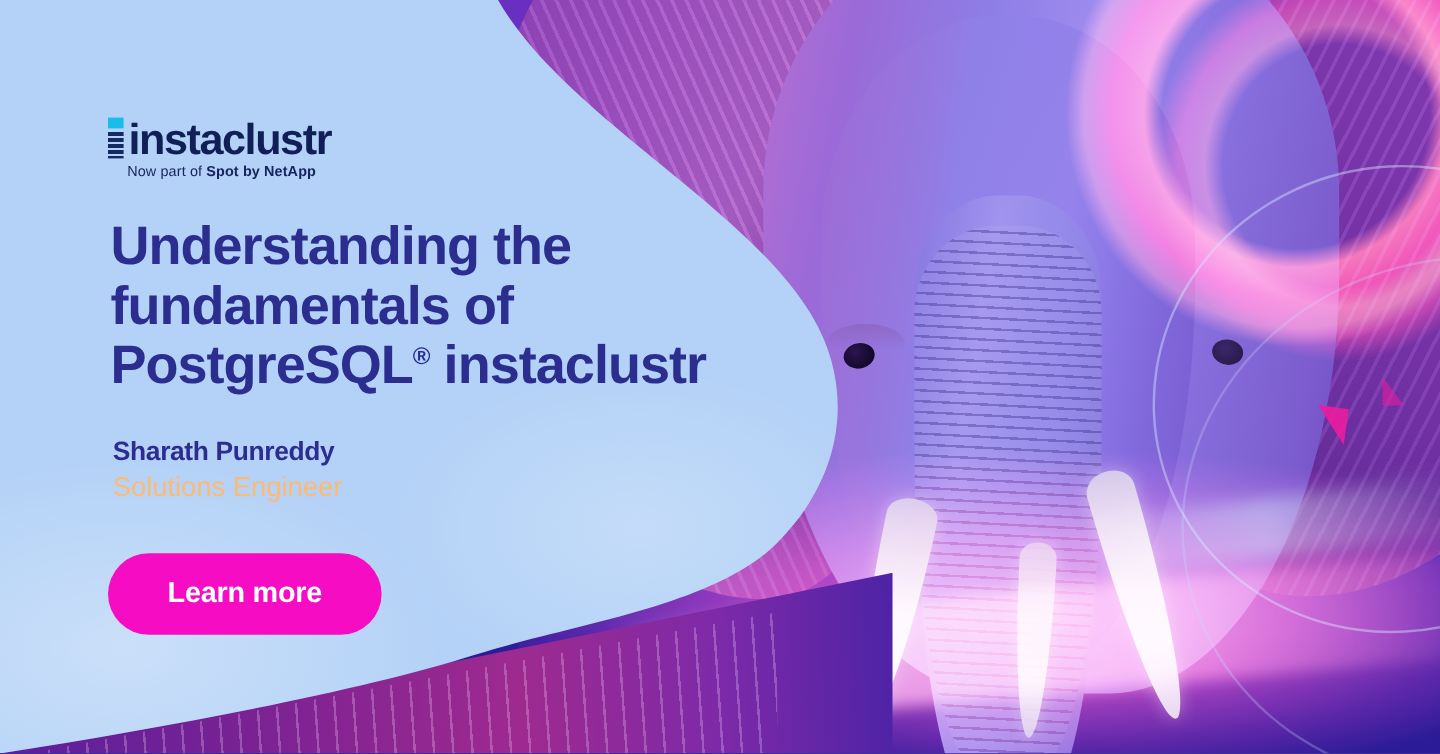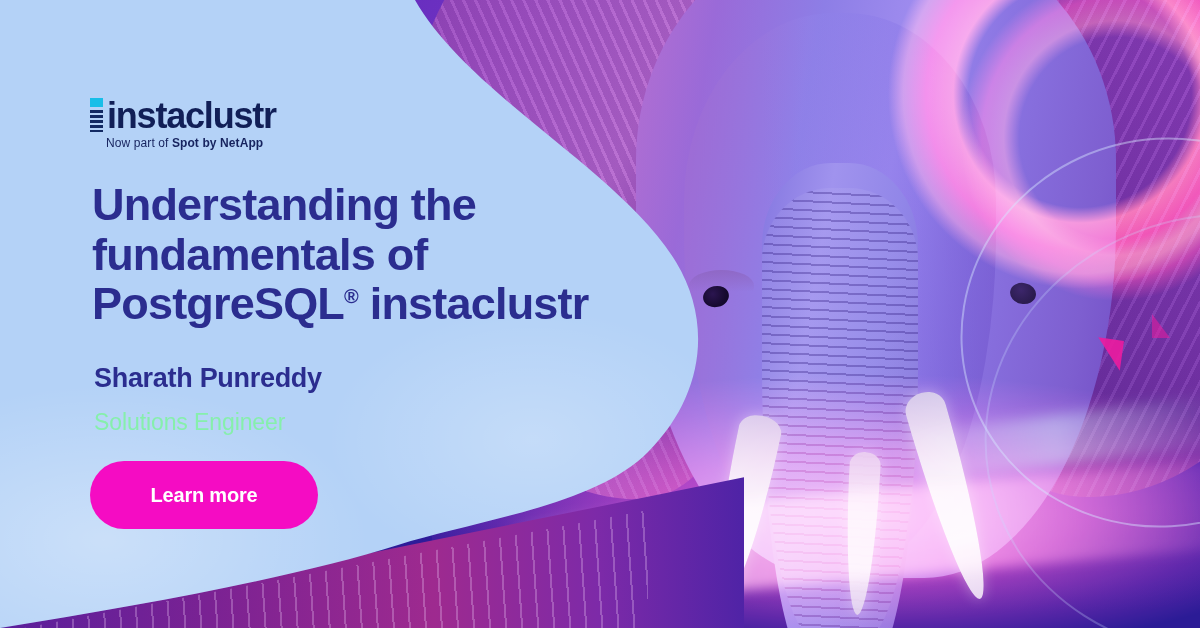--- a/index.html
+++ b/index.html
@@ -214,30 +214,30 @@
   
   .headline {
     position:absolute; left:92px; top:180px; width:560px;
     font-size:45px; font-weight:700; line-height:1.10;
     letter-spacing:-0.8px; color:#2b2d8f;
   }
   .headline sup { font-size:20px; vertical-align:super; font-weight:700; line-height:0; }
 
   
   .byline { position:absolute; left:94px; top:362px; }
-  .by-name { font-size:27px; font-weight:700; color:#2b2d8f; letter-spacing:-0.3px; line-height:1.25; }
-  .by-role { font-size:23px; font-weight:400; color:#86efac; letter-spacing:-0.1px; line-height:1.3; margin-top:12px; }
+  .by-name { font-size:22px; font-weight:700; color:#2b2d8f; letter-spacing:-0.3px; line-height:1.25; }
+  .by-role { font-size:23px; font-weight:400; color:#fdba74; letter-spacing:-0.1px; line-height:1.3; margin-top:1px; }
 
   
   .cta {
     position:absolute; left:90px; top:461px;
     display:inline-flex; align-items:center; justify-content:center;
     min-width:228px; height:68px; padding:0 26px;
     background:#f50cc3; border:none; border-radius:40px;
-    color:#ffffff; font-size:20px; font-weight:600; letter-spacing:-0.2px;
+    color:#ffffff; font-size:24px; font-weight:600; letter-spacing:-0.2px;
     font-family:"Liberation Sans", sans-serif; cursor:pointer;
   }
 </style>
 </head>
 <body>
 
 <div class="banner">
 
   <div class="art">
     <div class="art-base"></div>

